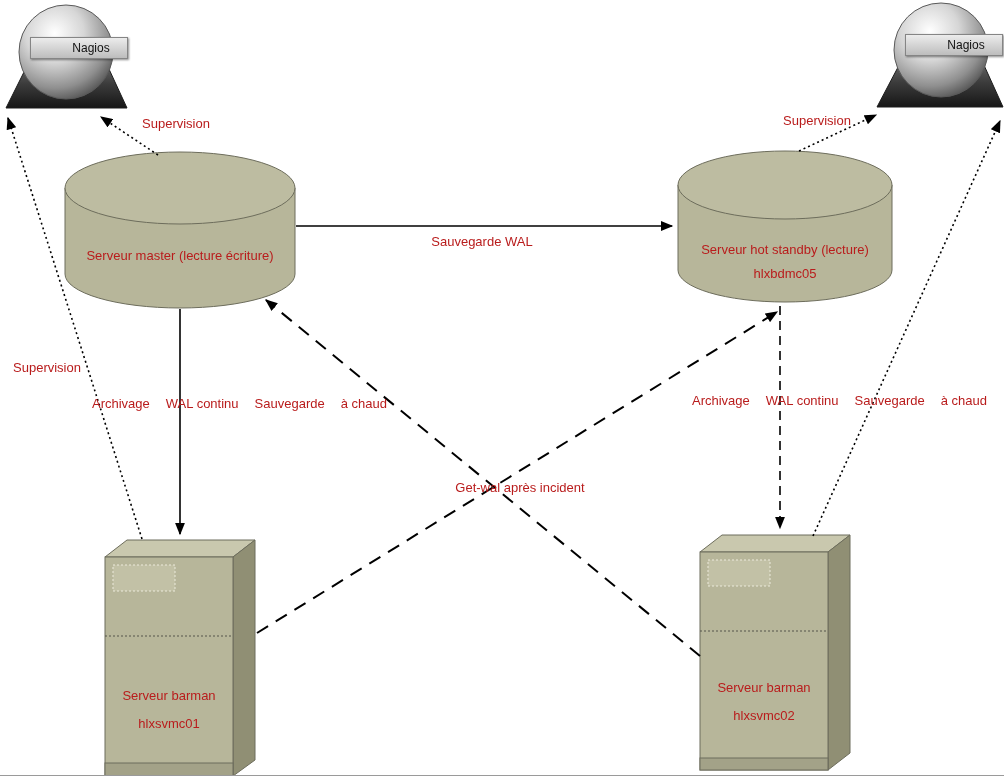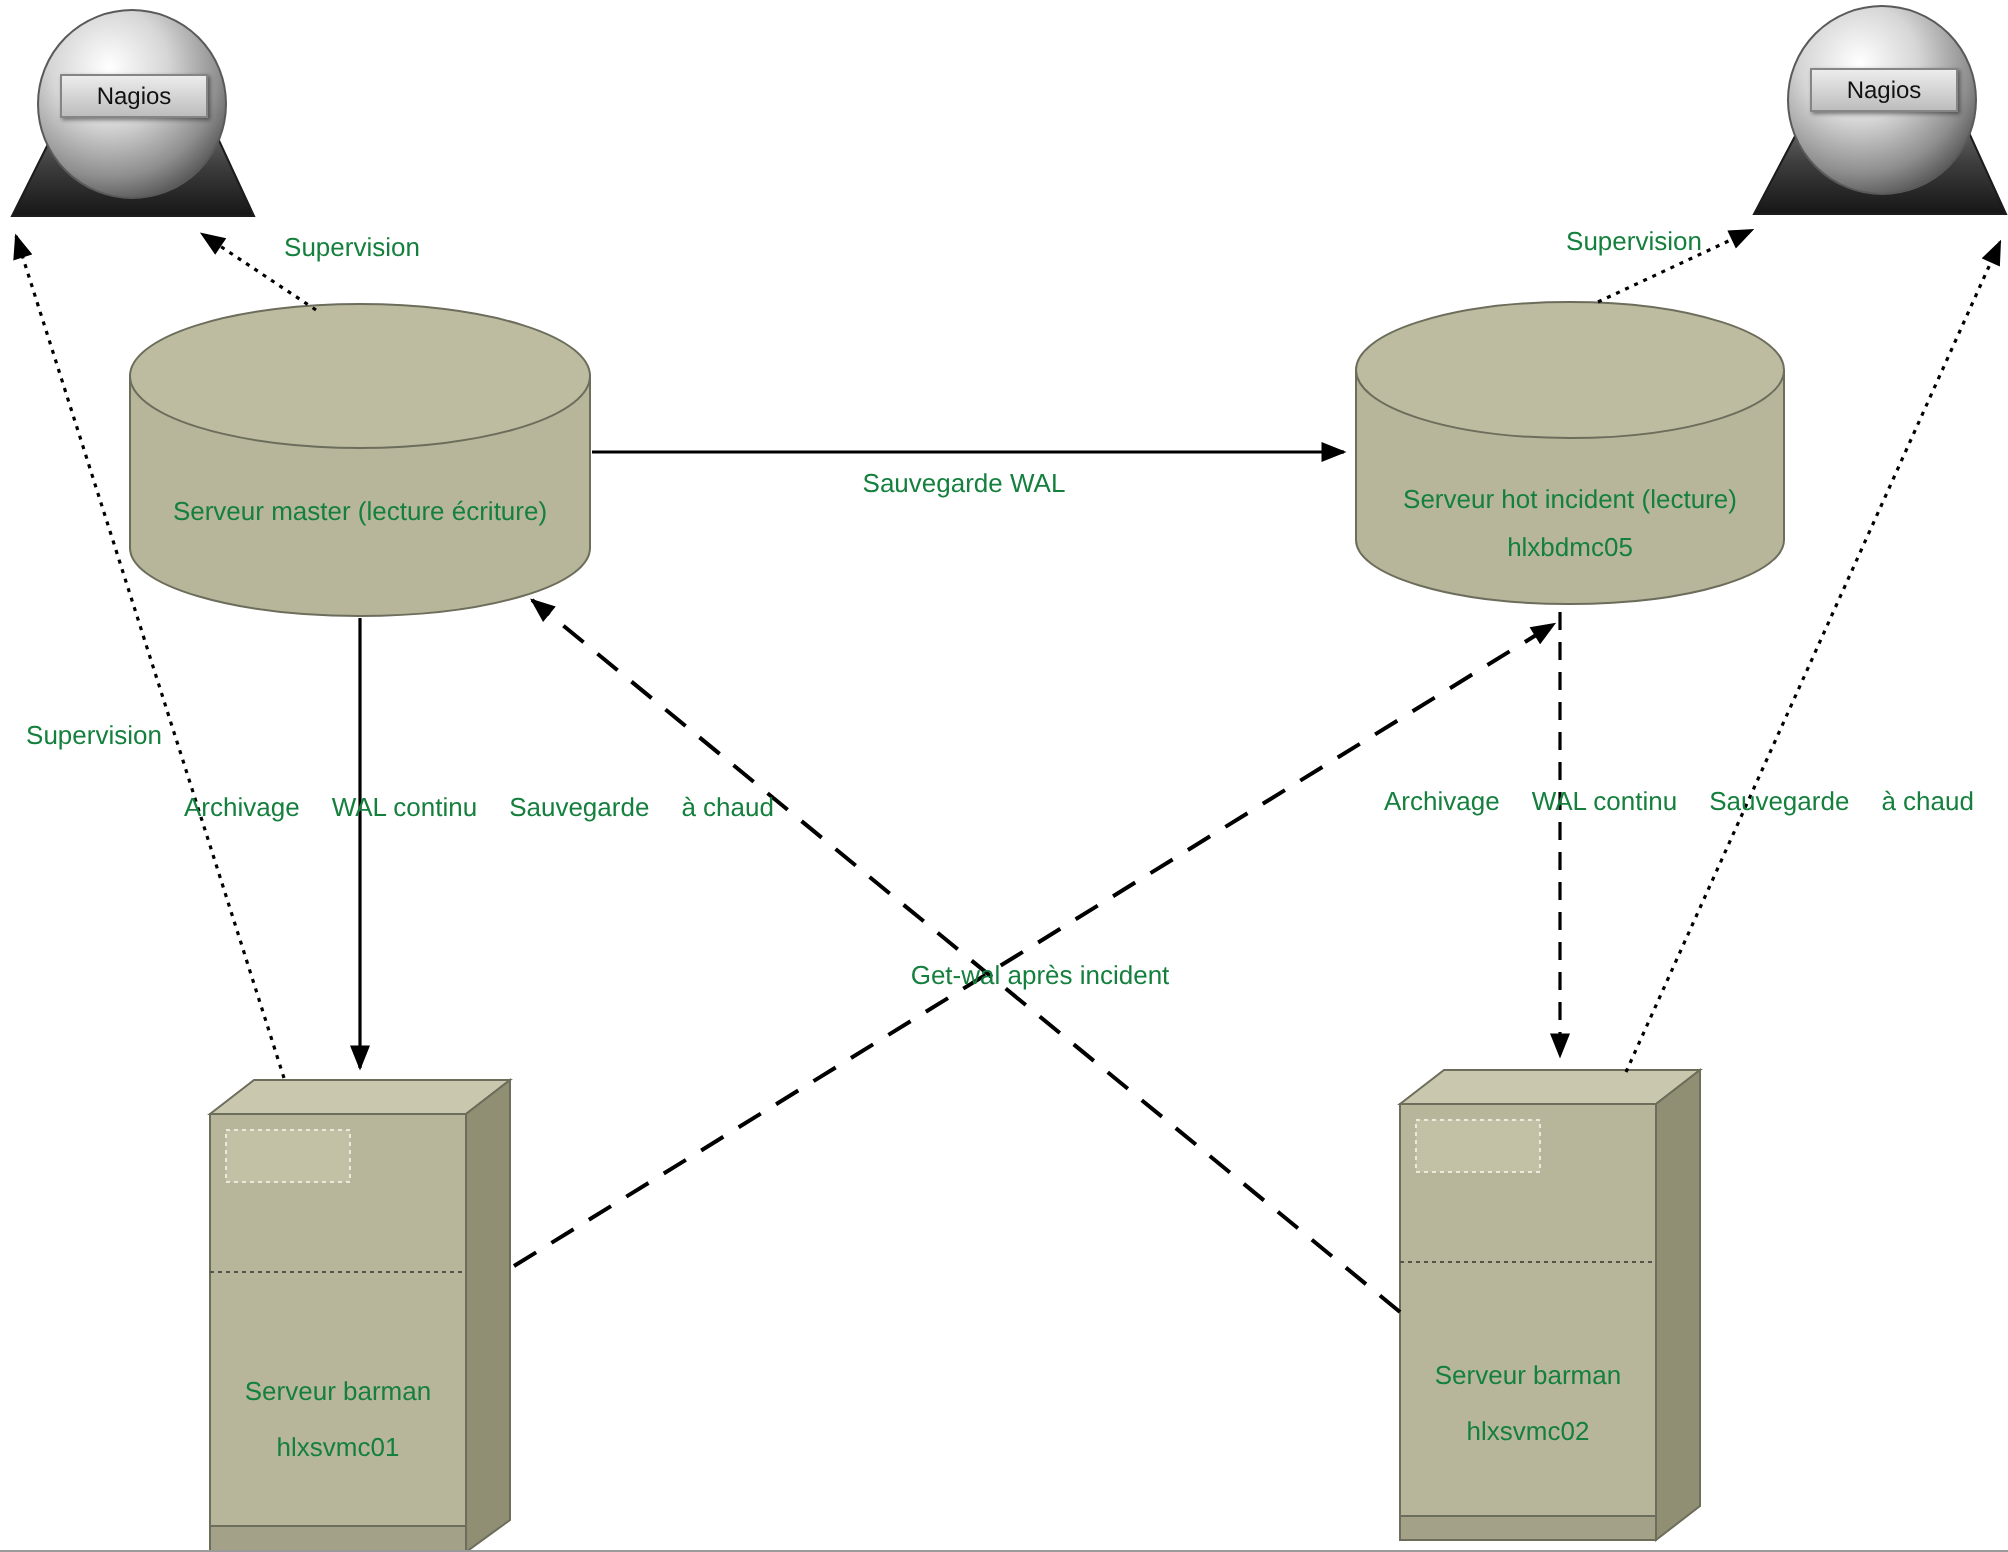--- a/index.html
+++ b/index.html
@@ -1,27 +1,27 @@
 <!DOCTYPE html>
 <html><head>
 <meta charset="utf-8">
 <style>
   html,body{margin:0;padding:0;background:#ffffff;}
   #canvas{
     position:relative;width:1004px;height:776px;background:#ffffff;overflow:hidden;
     font-family:"Liberation Sans",sans-serif;border-bottom:1px solid #9a9a9a;box-sizing:border-box;
   }
   #canvas svg{position:absolute;left:0;top:0;}
-  .lbl{position:absolute;font-size:13px;color:#15803d;}
+  .lbl{position:absolute;font-size:13px;color:#b91c1c;}
   .center{text-align:center;}
   .node-label div{white-space:nowrap;}
   .nagios-box{
     position:absolute;width:72px;height:20px;line-height:20px;text-align:center;
     font-size:12px;color:#111;background:linear-gradient(#ececec,#bdbdbd);
-    border:1px solid #858585;box-shadow:1px 1px 2px rgba(0,0,0,.45);
+    border:1px solid #858585;box-shadow:1px 1px 2px rgba(0,0,0,.45);padding-left:24px;
   }
   .archive{display:grid;grid-template-columns:1fr 1fr 1fr 1fr;column-gap:16px;line-height:23px;}
   .archive .r{text-align:right;white-space:nowrap;}
   .archive .l{text-align:left;white-space:nowrap;}
 </style>
 </head>
 <body>
 
 <div id="canvas">
 
@@ -100,21 +100,21 @@
 
   <div class="lbl center" style="left:131px;top:116px;width:90px">Supervision</div>
   <div class="lbl center" style="left:772px;top:113px;width:90px">Supervision</div>
   <div class="lbl center" style="left:4px;top:360px;width:86px">Supervision</div>
 
   <div class="lbl center node-label" style="left:68px;top:243px;width:224px;line-height:25px">
     <div>Serveur master (lecture écriture)</div>
   </div>
 
   <div class="lbl center node-label" style="left:676px;top:238px;width:218px;line-height:24px">
-    <div>Serveur hot incident (lecture)</div>
+    <div>Serveur hot standby (lecture)</div>
     <div>hlxbdmc05</div>
   </div>
 
   <div class="lbl center" style="left:400px;top:234px;width:164px">Sauvegarde WAL</div>
 
   <div class="lbl archive" style="left:92px;top:392px;width:176px">
     <span class="r">Archivage</span>
     <span class="l">WAL continu</span>
     <span class="r">Sauvegarde</span>
     <span class="l">à chaud</span>

